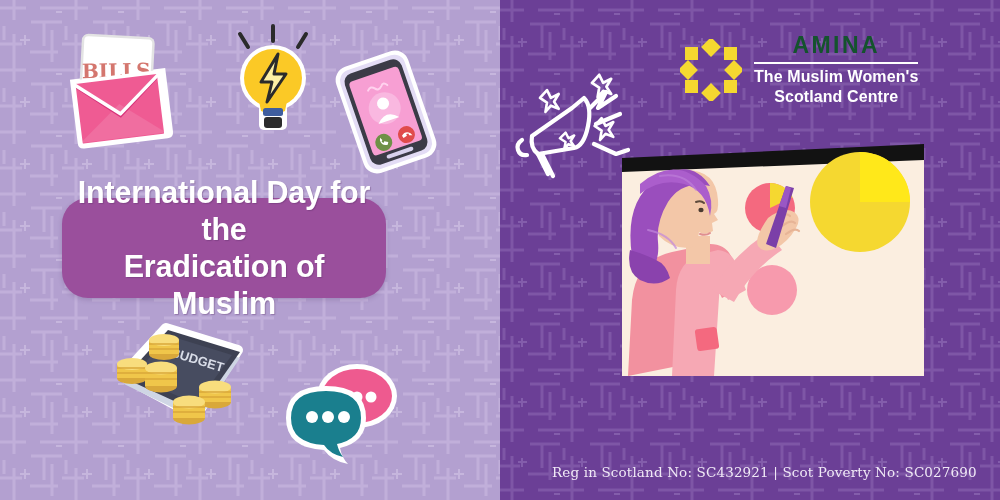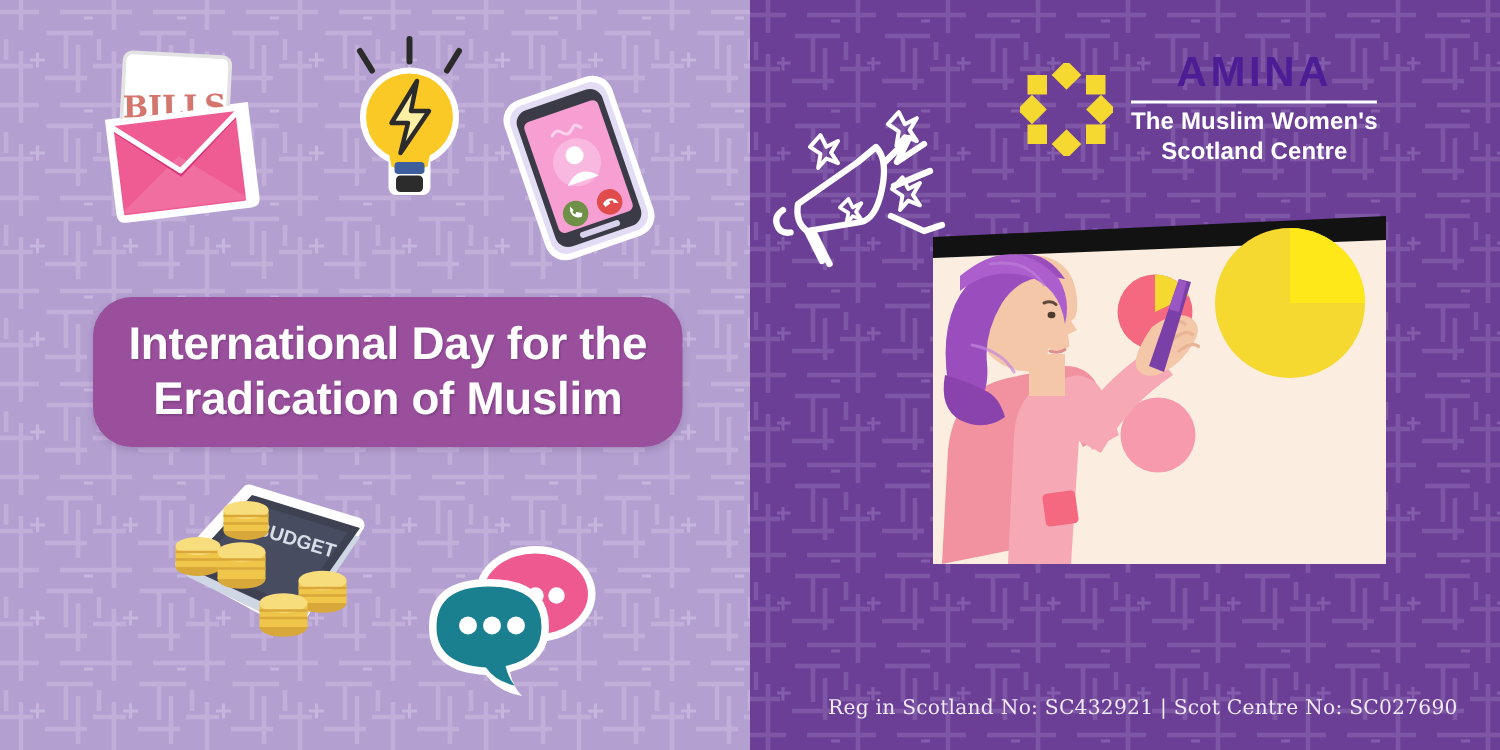--- a/index.html
+++ b/index.html
@@ -30,21 +30,21 @@
   }
   .texture.light{
     opacity:.55;
   }
   .texture.dark{
     opacity:.40;
   }
 
   
   .title-badge{
-    position:absolute;left:62px;top:198px;width:393px;height:100px;
+    position:absolute;left:62px;top:198px;width:324px;height:100px;
     background:#9a4f9c;
     border-radius:26px;
     display:flex;align-items:center;justify-content:center;
     box-shadow:0 2px 5px rgba(60,30,80,.18);
   }
   .title-badge .title-text{
     color:#ffffff;
     font-size:30.5px;
     font-weight:bold;
     line-height:1.22;
@@ -67,21 +67,21 @@
   #megaphone{left:508px;top:62px;width:126px;height:116px;}
 
   
   .logo{
     position:absolute;left:680px;top:34px;
     display:flex;align-items:center;gap:12px;
   }
   .logo-mark{width:62px;height:62px;flex:none;}
   .logo-text{display:flex;flex-direction:column;align-items:center;}
   .logo-name{
-    color:#4c1d95;font-size:28px;font-weight:bold;letter-spacing:2.4px;
+    color:#14532d;font-size:23px;font-weight:bold;letter-spacing:2.4px;
     line-height:1;padding-bottom:3px;
   }
   .logo-rule{width:100%;height:2px;background:#fff;margin:2px 0 3px;}
   .logo-sub{
     color:#fff;font-size:16px;font-weight:bold;line-height:1.22;
     text-align:center;letter-spacing:.1px;
   }
 
   
   #scene{left:500px;top:140px;width:500px;height:250px;}
@@ -392,15 +392,15 @@
     <div class="logo-text">
       <div class="logo-name">AMINA</div>
       <div class="logo-rule"></div>
       <div class="logo-sub">
         <div>The Muslim Women's</div>
         <div>Scotland Centre</div>
       </div>
     </div>
   </div>
 
-  <div class="footer">Reg in Scotland No: SC432921  |  Scot Centre No: SC027690</div>
+  <div class="footer">Reg in Scotland No: SC432921  |  Scot Poverty No: SC027690</div>
 
 </div>
 
 </body></html>

